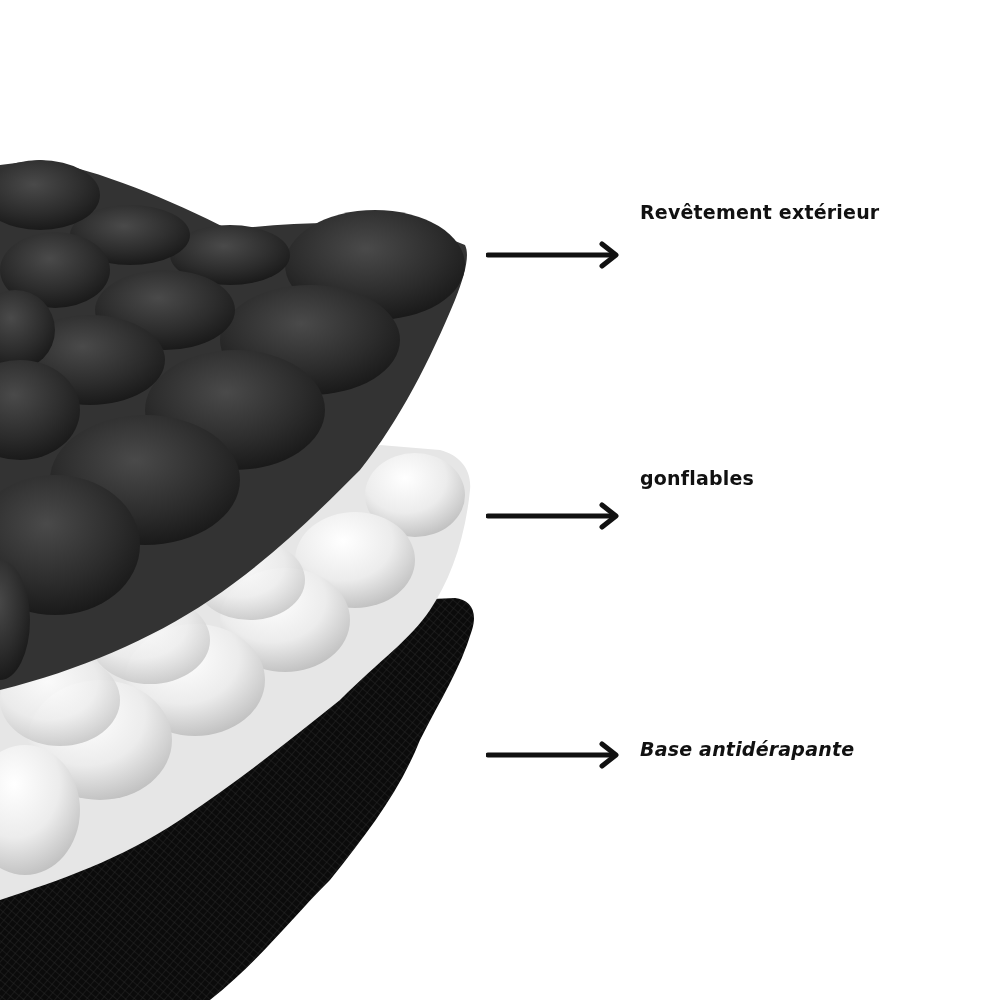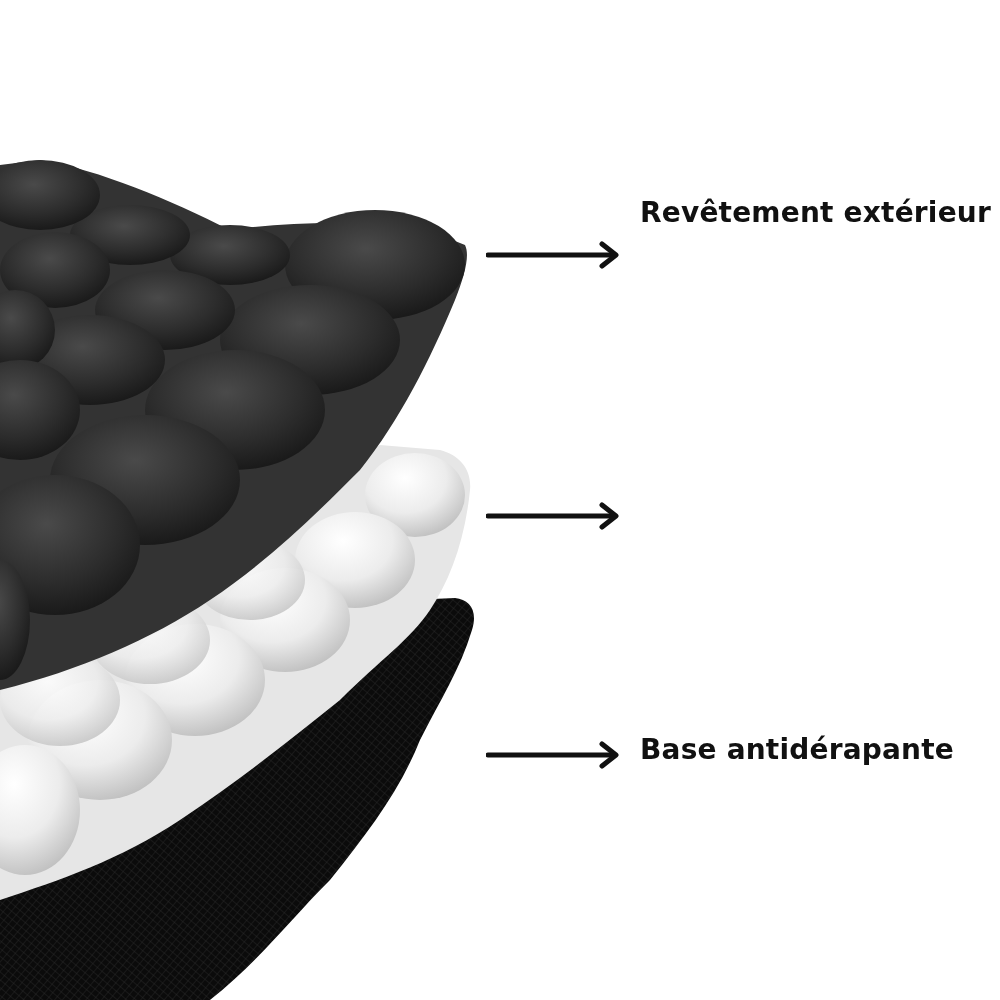--- a/index.html
+++ b/index.html
@@ -1,20 +1,20 @@
 <!DOCTYPE html>
 <html><head>
 <meta charset="utf-8">
 <style>
   html, body { margin: 0; padding: 0; background: #ffffff; }
   body { width: 1000px; height: 1000px; position: relative; overflow: hidden;
          font-family: "DejaVu Sans", sans-serif; }
   .illustration { position: absolute; left: 0; top: 0; width: 1000px; height: 1000px; }
   .label { position: absolute; left: 640px; font-family: "DejaVu Sans", sans-serif;
-           font-weight: bold; font-size: 28px; line-height: 33px; color: #111111;
+           font-weight: bold; font-size: 19px; line-height: 33px; color: #111111;
            letter-spacing: 0.2px; }
   .label span { display: block; }
   .arrow { position: absolute; left: 486px; width: 140px; height: 30px; }
 </style>
 </head>
 <body>
 
 <svg class="illustration" viewBox="0 0 1000 1000" xmlns="http://www.w3.org/2000/svg">
   <defs>
     <radialGradient id="blackCell" cx="45%" cy="35%" r="70%">
@@ -75,21 +75,22 @@
 </svg>
 <div class="label" style="top:196px;">
   <span>Revêtement extérieur</span>
 </div>
 
 <svg class="arrow" style="top:501px;" viewBox="0 0 140 30">
   <line x1="2" y1="15" x2="128" y2="15" stroke="#111" stroke-width="5" stroke-linecap="round"></line>
   <polyline points="116,4 130,15 116,26" fill="none" stroke="#111" stroke-width="5" stroke-linecap="round" stroke-linejoin="round"></polyline>
 </svg>
 <div class="label" style="top:462px;">
+  <span>gonflables</span>
 </div>
 
 <svg class="arrow" style="top:740px;" viewBox="0 0 140 30">
   <line x1="2" y1="15" x2="128" y2="15" stroke="#111" stroke-width="5" stroke-linecap="round"></line>
   <polyline points="116,4 130,15 116,26" fill="none" stroke="#111" stroke-width="5" stroke-linecap="round" stroke-linejoin="round"></polyline>
 </svg>
-<div class="label" style="top:733px;">
+<div class="label" style="top:733px;font-style:italic;">
   <span>Base antidérapante</span>
 </div>
 
 </body></html>

